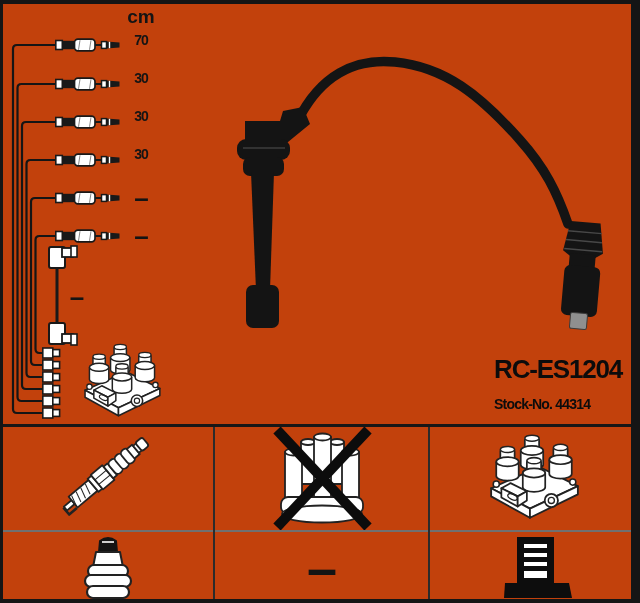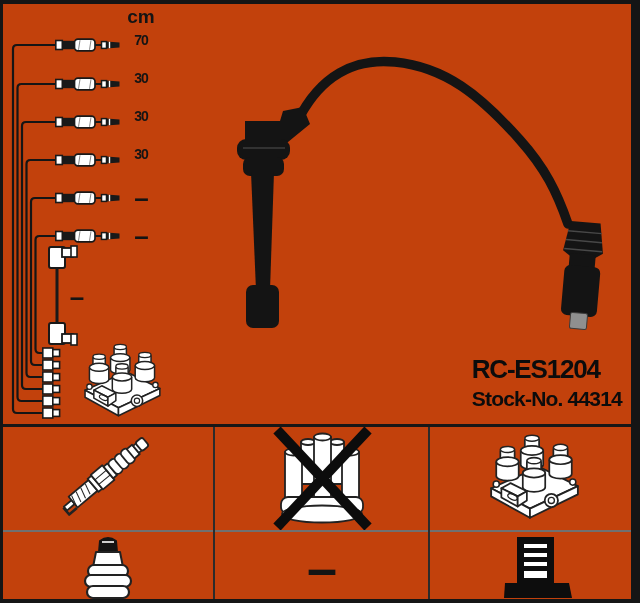--- a/index.html
+++ b/index.html
@@ -22,21 +22,21 @@
   }
   .lbl.unit{font-size:19px;letter-spacing:0;}
   .lbl.dash{font-size:26px;}
   .freedash{position:absolute;font-weight:bold;color:#141414;text-align:center;line-height:1;}
   .coil-dash{left:60px;top:284px;width:34px;font-size:26px;}
   .table-dash{left:287px;top:541px;width:70px;font-size:54px;}
   .idblock{
     position:absolute;right:18px;top:356px;text-align:left;color:#0c0c0c;
   }
   .partno{font-weight:bold;font-size:26px;line-height:1;letter-spacing:-1.2px;}
-  .stockno{font-weight:bold;font-size:21px;line-height:1;letter-spacing:-0.8px;margin-top:6px;}
+  .stockno{font-weight:bold;font-size:14px;line-height:1;letter-spacing:-0.8px;margin-top:15px;}
   .gridline{position:absolute;background:#2b2b2b;}
   .tbl-top{left:0;top:424px;width:631px;height:3px;background:#171717;}
   .tbl-mid{left:0;top:530px;width:631px;height:2px;background:#707070;}
   .tbl-col1{left:213px;top:427px;width:2px;height:172px;}
   .tbl-col2{left:428px;top:427px;width:2px;height:172px;}
 </style>
 </head>
 <body>
 
 <div class="stage">

